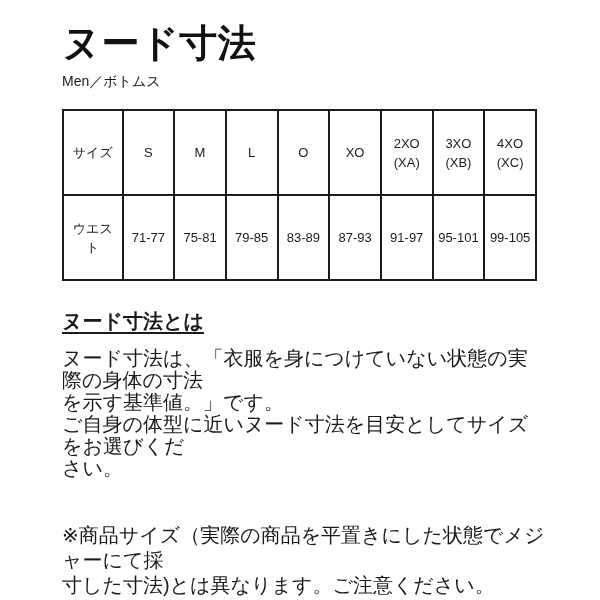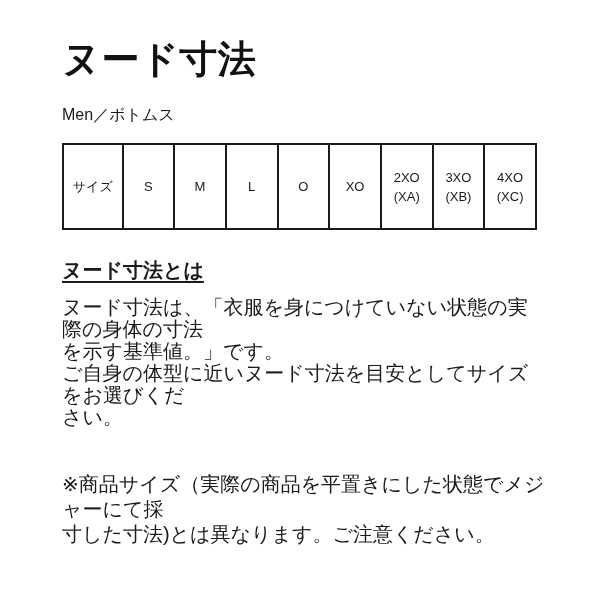--- a/index.html
+++ b/index.html
@@ -6,33 +6,33 @@
   body {
     width: 600px; height: 600px;
     background: #ffffff;
     color: #1a1a1a;
     font-family: "Liberation Sans", "DejaVu Sans", sans-serif;
     overflow: hidden;
   }
   .page {
     width: 600px; height: 492px;
     box-sizing: border-box;
-    padding: 36px 55px 0 62px;
+    padding: 20px 55px 0 62px;
   }
   .doc-title {
     margin: 0;
     font-size: 38px;
     line-height: 46px;
     font-weight: bold;
     color: #111111;
     letter-spacing: 0.5px;
   }
   .subtitle-block {
-    margin-top: 22px;
-    font-size: 16px;
+    margin-top: 4px;
+    font-size: 14px;
     line-height: 22px;
   }
   table.size-chart {
     margin-top: 17px;
     border-collapse: collapse;
     table-layout: fixed;
     width: 475px;
   }
   table.size-chart td, table.size-chart th {
     border: 2px solid #1a1a1a;
@@ -102,20 +102,31 @@
         <td>L</td>
         <td>O</td>
         <td>XO</td>
         <td>2XO
 (XA)</td>
         <td>3XO
 (XB)</td>
         <td>4XO
 (XC)</td>
       </tr>
+      <tr>
+        <th>ウエスト</th>
+        <td>71-77</td>
+        <td>75-81</td>
+        <td>79-85</td>
+        <td>83-89</td>
+        <td>87-93</td>
+        <td>91-97</td>
+        <td>95-101</td>
+        <td>99-105</td>
+      </tr>
     </tbody>
   </table>
 
   <div class="section-heading">ヌード寸法とは</div>
 
   <div class="body-text">ヌード寸法は、「衣服を身につけていない状態の実際の身体の寸法
 を示す基準値。」です。
 ご自身の体型に近いヌード寸法を目安としてサイズをお選びくだ
 さい。</div>
 

